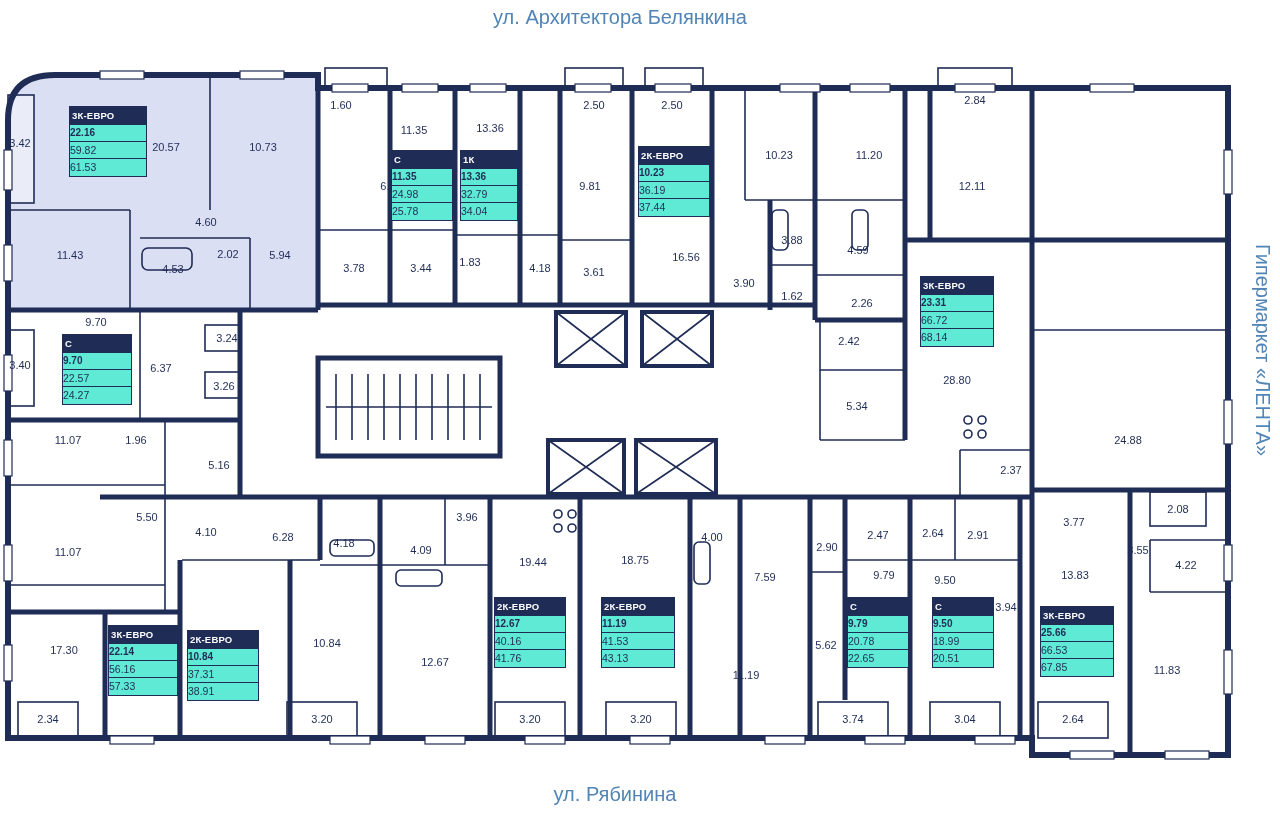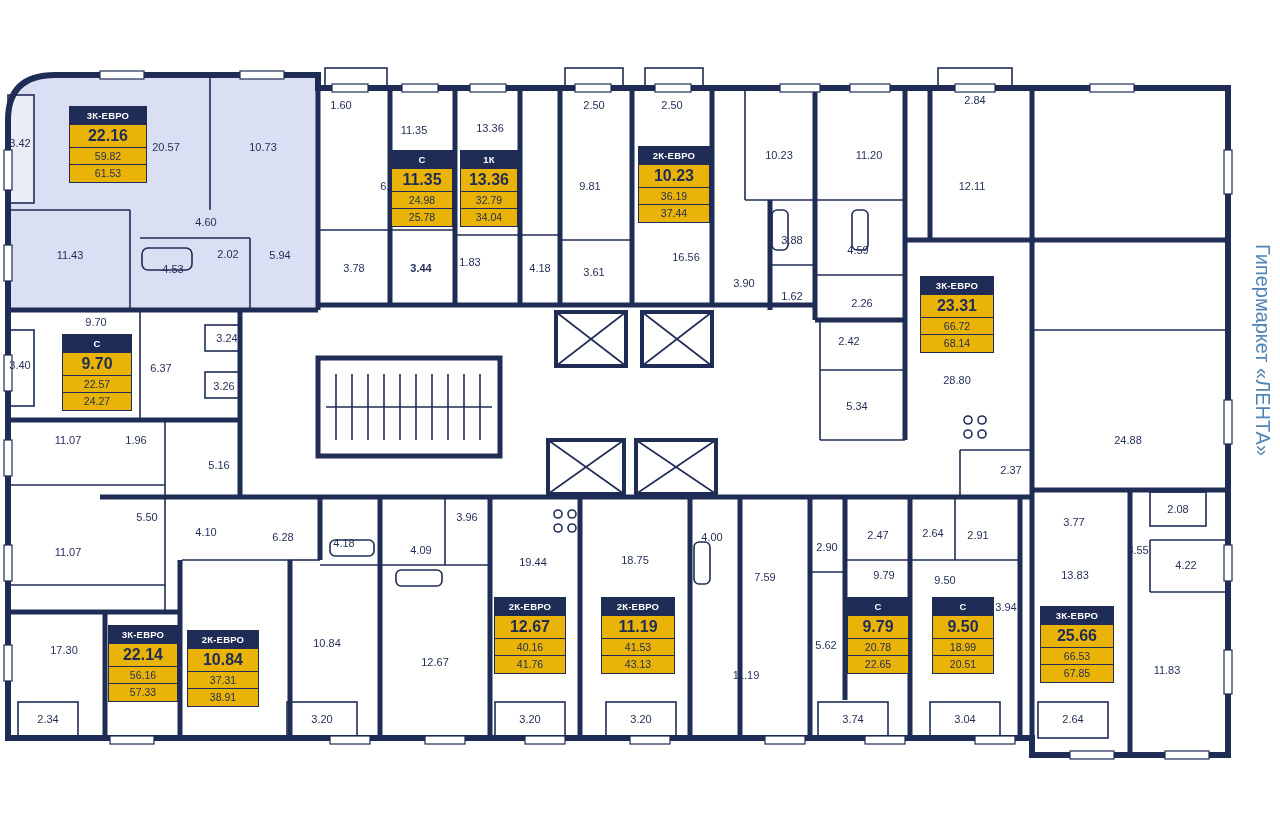--- a/index.html
+++ b/index.html
@@ -11,41 +11,42 @@
   *{box-sizing:border-box;margin:0;padding:0}
   body{background:#fff;font-family:"Liberation Sans",sans-serif;}
   .canvas{position:relative;width:1280px;height:816px;background:#fff;overflow:hidden}
   .street{position:absolute;color:var(--accent);font-size:20px;font-weight:500;white-space:nowrap}
   .street-top{top:6px;left:0;width:1240px;text-align:center}
   .street-bottom{bottom:10px;left:0;width:1230px;text-align:center}
   .street-right{top:350px;left:1262px;transform:translate(-50%,-50%) rotate(90deg);}
   svg.plan{position:absolute;left:0;top:0}
   .layer{position:absolute;left:0;top:0;width:1280px;height:816px;pointer-events:none}
   .room-label{position:absolute;transform:translate(-50%,-50%);font-size:11px;color:var(--wall);white-space:nowrap}
-  .apt-card{position:absolute;background:#eab308;border:1.5px solid var(--wall);color:var(--wall);
-            text-align:center;line-height:1;z-index:3;pointer-events:auto;cursor:pointer}
+  .apt-card{position:absolute;background:#5eead4;border:1.5px solid var(--wall);color:var(--wall);
+            line-height:1;z-index:3;pointer-events:auto;cursor:pointer}
   .apt-card .hd{background:var(--wall);color:#fff;font-weight:700;font-size:9.5px;padding:4px 2px;letter-spacing:.2px}
-  .apt-card .v{font-weight:700;font-size:16px;padding:3px 0}
+  .apt-card .v{font-weight:700;font-size:10px;padding:3px 0}
   .apt-card .r{border-top:1px solid var(--wall);font-size:10.5px;padding:3px 0}
   
   .w{stroke:var(--wall);stroke-width:5;fill:none}
   .t{stroke:var(--wall);stroke-width:1.6;fill:none}
   .tr{stroke:var(--wall);stroke-width:1.6;fill:none}
   .wr{stroke:var(--wall);stroke-width:5;fill:#fff}
   .wr2{stroke:var(--wall);stroke-width:4;fill:#fff}
   .outline{stroke:var(--wall);stroke-width:6;fill:none;stroke-linejoin:miter}
   .win{fill:#fff;stroke:var(--wall);stroke-width:1.2}
   .hlfill{fill:var(--highlight);stroke:none}
   .hlfill2{fill:var(--highlight-light);stroke:var(--wall);stroke-width:1.6}
 </style>
 </head>
 <body>
 
 <div class="canvas">
 
+  <div class="street street-top">ул. Архитектора Белянкина</div>
 
   <svg class="plan" width="1280" height="816" viewBox="0 0 1280 816">
 
     <g>
       <path class="hlfill" d="M 8 120 Q 8 75 55 75 L 318 75 L 318 310 L 8 310 Z"></path>
       <rect class="hlfill2" x="8" y="95" width="26" height="108"></rect>
     </g>
 
     <path class="outline" d="M 8 738 L 8 120 Q 8 75 55 75 L 318 75 L 318 88 L 1228 88 L 1228 755 L 1032 755 L 1032 738 Z"></path>
 
@@ -237,21 +238,21 @@
       <div class="room-label" style="left: 206px; top: 222px;">4.60</div>
       <div class="room-label" style="left: 228px; top: 254px;">2.02</div>
       <div class="room-label" style="left: 280px; top: 255px;">5.94</div>
       <div class="room-label" style="left: 70px; top: 255px;">11.43</div>
       <div class="room-label" style="left: 173px; top: 269px;">4.53</div>
       <div class="room-label" style="left: 341px; top: 105px;">1.60</div>
       <div class="room-label" style="left: 414px; top: 130px;">11.35</div>
       <div class="room-label" style="left: 490px; top: 128px;">13.36</div>
       <div class="room-label" style="left: 345px; top: 186px; margin-left: 46px;">6.41</div>
       <div class="room-label" style="left: 354px; top: 268px;">3.78</div>
-      <div class="room-label" style="left: 421px; top: 268px; font-weight: bold;">3.44</div>
+      <div class="room-label" style="left: 421px; top: 268px;">3.44</div>
       <div class="room-label" style="left: 470px; top: 262px;">1.83</div>
       <div class="room-label" style="left: 540px; top: 268px;">4.18</div>
       <div class="room-label" style="left: 594px; top: 105px;">2.50</div>
       <div class="room-label" style="left: 590px; top: 186px;">9.81</div>
       <div class="room-label" style="left: 594px; top: 272px;">3.61</div>
       <div class="room-label" style="left: 672px; top: 105px;">2.50</div>
       <div class="room-label" style="left: 686px; top: 257px;">16.56</div>
       <div class="room-label" style="left: 744px; top: 283px;">3.90</div>
       <div class="room-label" style="left: 779px; top: 155px;">10.23</div>
       <div class="room-label" style="left: 792px; top: 240px;">3.88</div>
@@ -386,14 +387,15 @@
         <div class="r">57.33</div>
       </div>
       <div class="apt-card" style="left: 187px; top: 630px; width: 72px;">
         <div class="hd">2К-ЕВРО</div>
         <div class="v">10.84</div>
         <div class="r">37.31</div>
         <div class="r">38.91</div>
       </div>
     </div>
 
+  <div class="street street-bottom">ул. Рябинина</div>
   <div class="street street-right">Гипермаркет «ЛЕНТА»</div>
 </div>
 
 </body></html>

